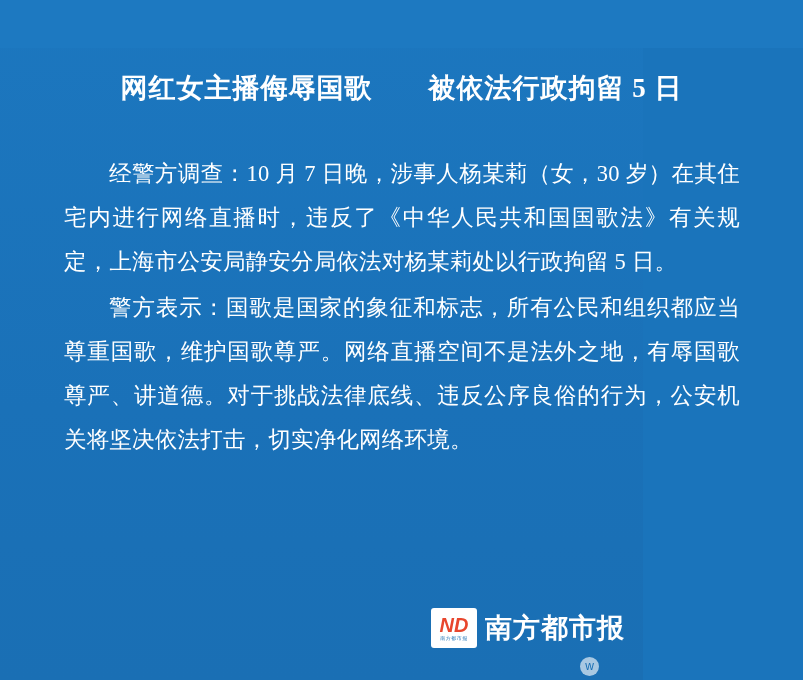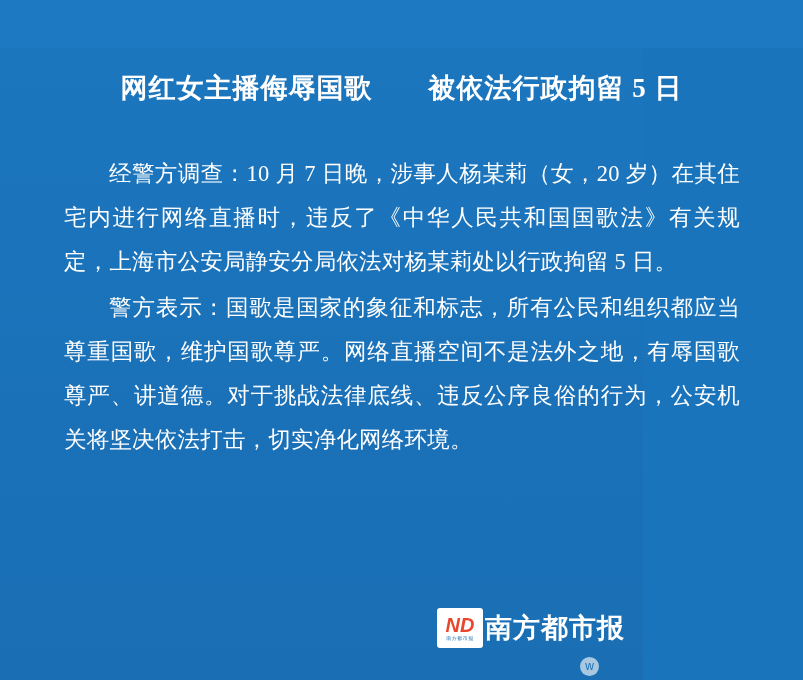--- a/index.html
+++ b/index.html
@@ -59,21 +59,21 @@
     text-align: justify;
     letter-spacing: 0.2px;
     font-family: "Liberation Serif", "DejaVu Serif", serif;
   }
   .footer {
     position: absolute;
     right: 18px;
     bottom: 32px;
     display: flex;
     align-items: center;
-    gap: 2px;
+    gap: 8px;
   }
   .nd-logo {
     width: 46px;
     height: 40px;
     background: #ffffff;
     border-radius: 3px;
     position: relative;
     display: flex;
     flex-direction: column;
     align-items: center;
@@ -130,21 +130,21 @@
 </style>
 </head>
 <body>
 
 <div class="page">
   <div class="top-band"></div>
 
   <div class="headline">网红女主播侮辱国歌　　被依法行政拘留 5 日</div>
 
   <div class="body-area">
-    <p class="para">经警方调查：10 月 7 日晚，涉事人杨某莉（女，20 岁）在其住宅内进行网络直播时，违反了《中华人民共和国国歌法》有关规定，上海市公安局静安分局依法对杨某莉处以行政拘留 5 日。</p>
+    <p class="para">经警方调查：10 月 7 日晚，涉事人杨某莉（女，30 岁）在其住宅内进行网络直播时，违反了《中华人民共和国国歌法》有关规定，上海市公安局静安分局依法对杨某莉处以行政拘留 5 日。</p>
     <p class="para">警方表示：国歌是国家的象征和标志，所有公民和组织都应当尊重国歌，维护国歌尊严。网络直播空间不是法外之地，有辱国歌尊严、讲道德。对于挑战法律底线、违反公序良俗的行为，公安机关将坚决依法打击，切实净化网络环境。</p>
   </div>
 
   <div class="weibo-credit">
     <span class="weibo-icon">w</span>
   </div>
 
   <div class="footer">
     <div class="nd-logo">
       <span class="nd-mark">ND</span>

